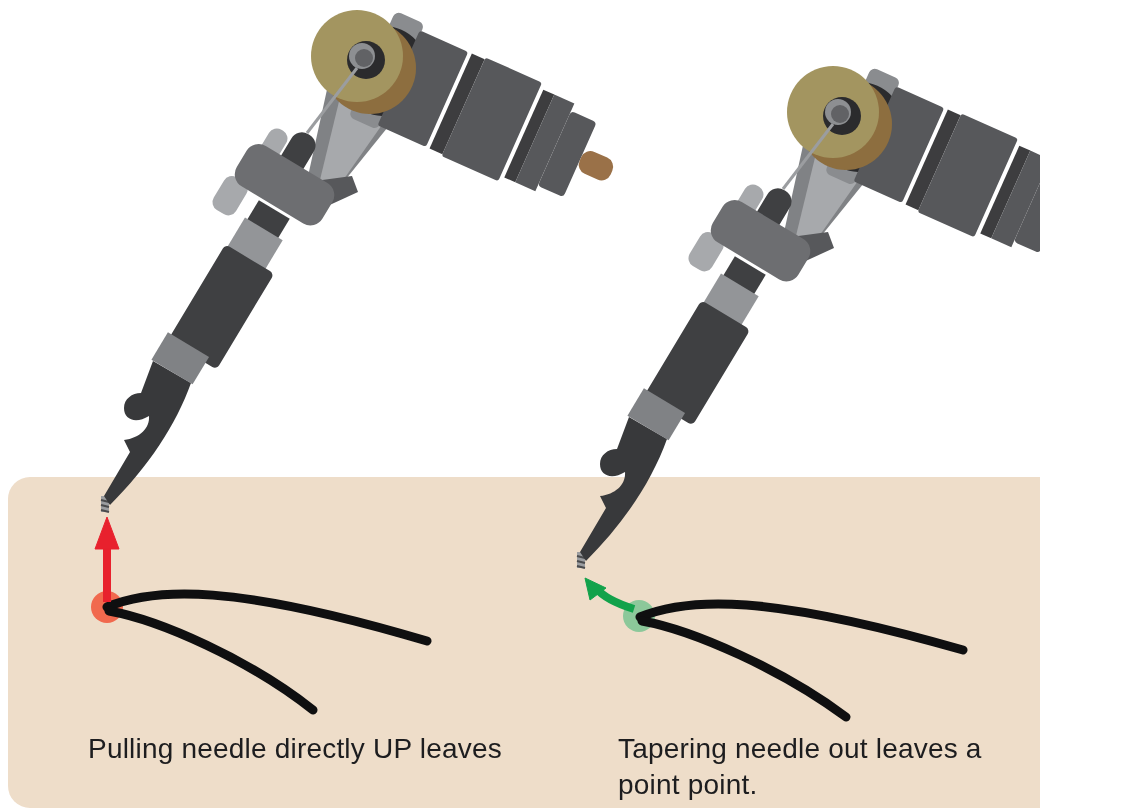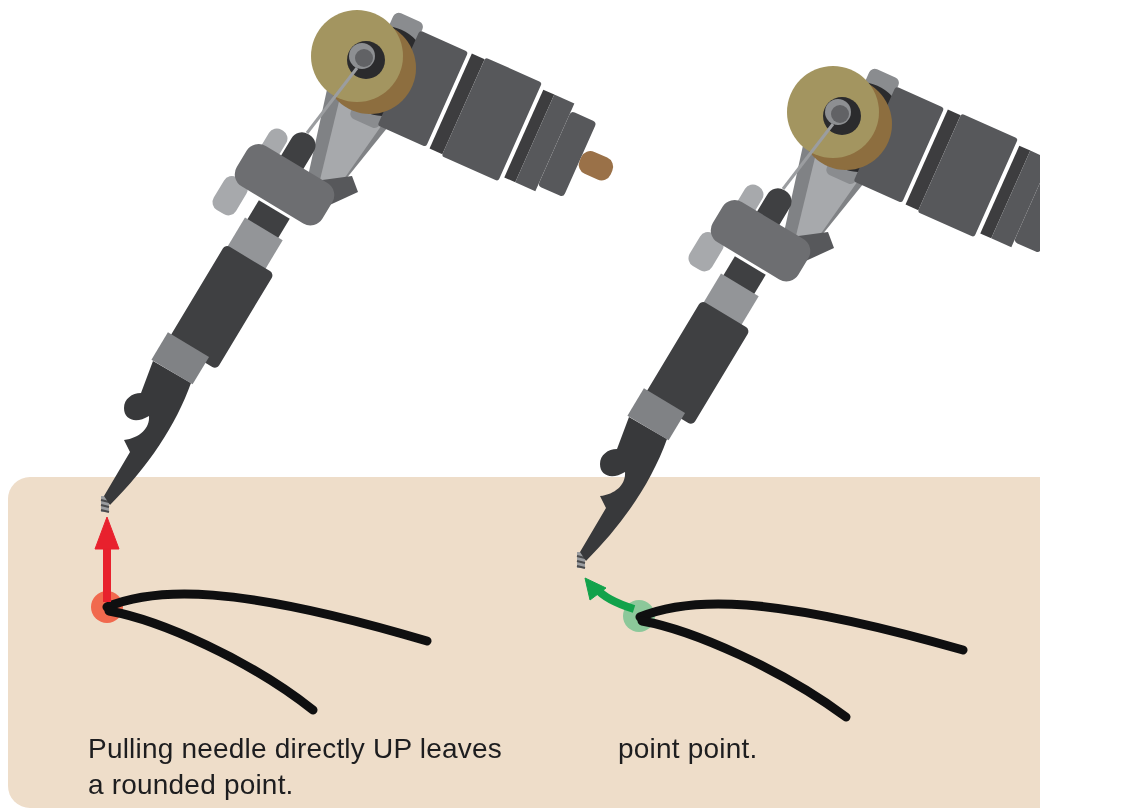--- a/index.html
+++ b/index.html
@@ -106,18 +106,18 @@
       <path class="arrowR" fill="none" stroke-width="8" d="M 634,609 C 618,604 604,598 596,588"></path>
       <polygon class="arrowR" stroke="none" points="585,578 606,588 590,600"></polygon>
     </g>
 
     <use href="#machine" x="0" y="0"></use>
     <use href="#machine" x="476" y="56"></use>
   </svg>
 
   <div id="caption-left" class="caption">
     <div>Pulling needle directly UP leaves</div>
-    <div>a rounded point.</div>
   </div>
   <div id="caption-right" class="caption">
+    <div>Tapering needle out leaves a</div>
     <div>point point.</div>
   </div>
 </div>
 
 </body></html>

